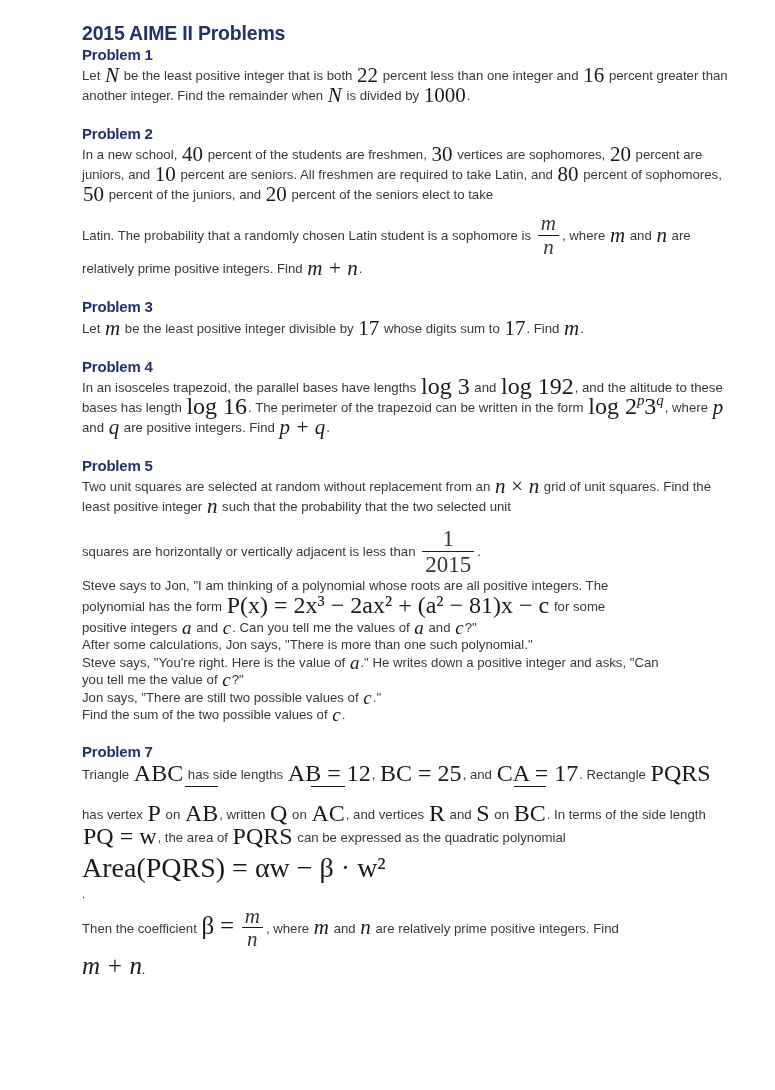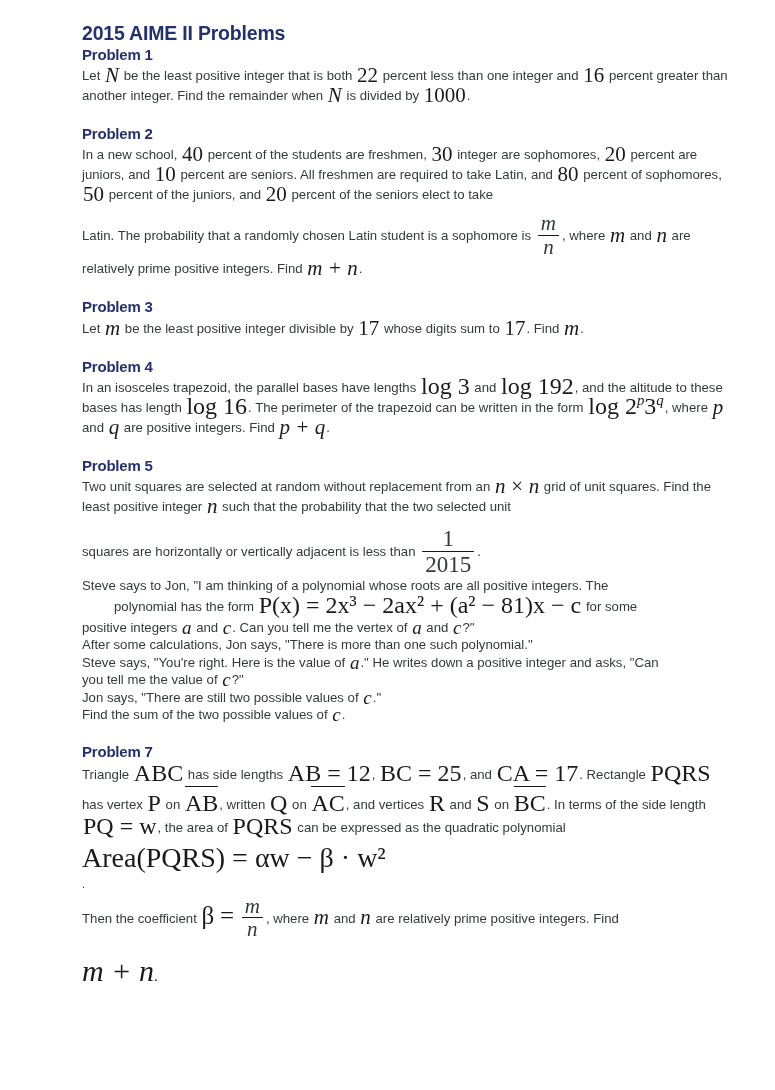--- a/index.html
+++ b/index.html
@@ -74,21 +74,21 @@
   .m.sm { font-size: 19px; }
   .m.big { font-size: 24px; }
   .m sup {
     font-size: 0.62em;
     vertical-align: super;
     line-height: 0;
     font-style: italic;
   }
   .ovl {
     border-top: 1.4px solid #1a1a1a;
-    padding-top: 5px;
+    padding-top: 15px;
     display: inline-block;
     line-height: 0.95;
   }
 
   
   .frac {
     display: inline-block;
     vertical-align: middle;
     text-align: center;
     font-family: "Liberation Serif", serif;
@@ -167,21 +167,21 @@
       <span>is divided by</span>
       <span class="m up">1000</span><span>.</span>
     </p>
 
     <div class="prob-title spaced">Problem 2</div>
     <p class="para">
       <span>In a new school,</span>
       <span class="m up">40</span>
       <span>percent of the students are freshmen,</span>
       <span class="m up">30</span>
-      <span>integer are sophomores,</span>
+      <span>vertices are sophomores,</span>
       <span class="m up">20</span>
       <span>percent are juniors, and</span>
       <span class="m up">10</span>
       <span>percent are seniors. All freshmen are required to take Latin, and</span>
       <span class="m up">80</span>
       <span>percent of sophomores,</span>
       <span class="m up">50</span>
       <span>percent of the juniors, and</span>
       <span class="m up">20</span>
       <span>percent of the seniors elect to take</span>
@@ -236,30 +236,30 @@
       <span>such that the probability that the two selected unit</span>
     </p>
     <p class="para" style="margin-top:11px;">
       <span>squares are horizontally or vertically adjacent is less than</span>
       <span class="frac plain" style="font-size:23px;"><span class="fnum">1</span><span class="fden">2015</span></span><span>.</span>
     </p>
 
     <p class="para tight">
       <span>Steve says to Jon, "I am thinking of a polynomial whose roots are all positive integers. The</span>
     </p>
-    <p class="para" style="line-height:24px;margin-left:32px;">
+    <p class="para" style="line-height:24px;">
       <span>polynomial has the form</span>
       <span class="m up" style="font-size:24px;">P(x) = 2x³ − 2ax² + (a² − 81)x − c</span>
       <span>for some</span>
     </p>
     <p class="para tight">
       <span>positive integers</span>
       <span class="m sm">a</span>
       <span>and</span>
-      <span class="m sm">c</span><span>. Can you tell me the vertex of</span>
+      <span class="m sm">c</span><span>. Can you tell me the values of</span>
       <span class="m sm">a</span>
       <span>and</span>
       <span class="m sm">c</span><span>?"</span>
     </p>
     <p class="para tight">
       <span>After some calculations, Jon says, "There is more than one such polynomial."</span>
     </p>
     <p class="para tight">
       <span>Steve says, "You're right. Here is the value of</span>
       <span class="m sm">a</span><span>." He writes down a positive integer and asks, "Can</span>
@@ -309,16 +309,16 @@
     <p class="para" style="margin-top:6px;">
       <span>Then the coefficient</span>
       <span class="m up" style="font-size:25px;">β</span>
       <span class="m up" style="font-size:25px;">=</span>
       <span class="frac"><span class="fnum">m</span><span class="fden">n</span></span><span>, where</span>
       <span class="m">m</span>
       <span>and</span>
       <span class="m">n</span>
       <span>are relatively prime positive integers. Find</span>
     </p>
-    <div class="disp" style="font-size:30px;margin-top:13px;"><span class="it">m + n</span><span class="rm" style="font-size:0.5em;">.</span></div>
+    <div class="disp" style="font-size:25px;margin-top:1px;"><span class="it">m + n</span><span class="rm" style="font-size:0.5em;">.</span></div>
 
   </div>
 </div>
 
 </body></html>

